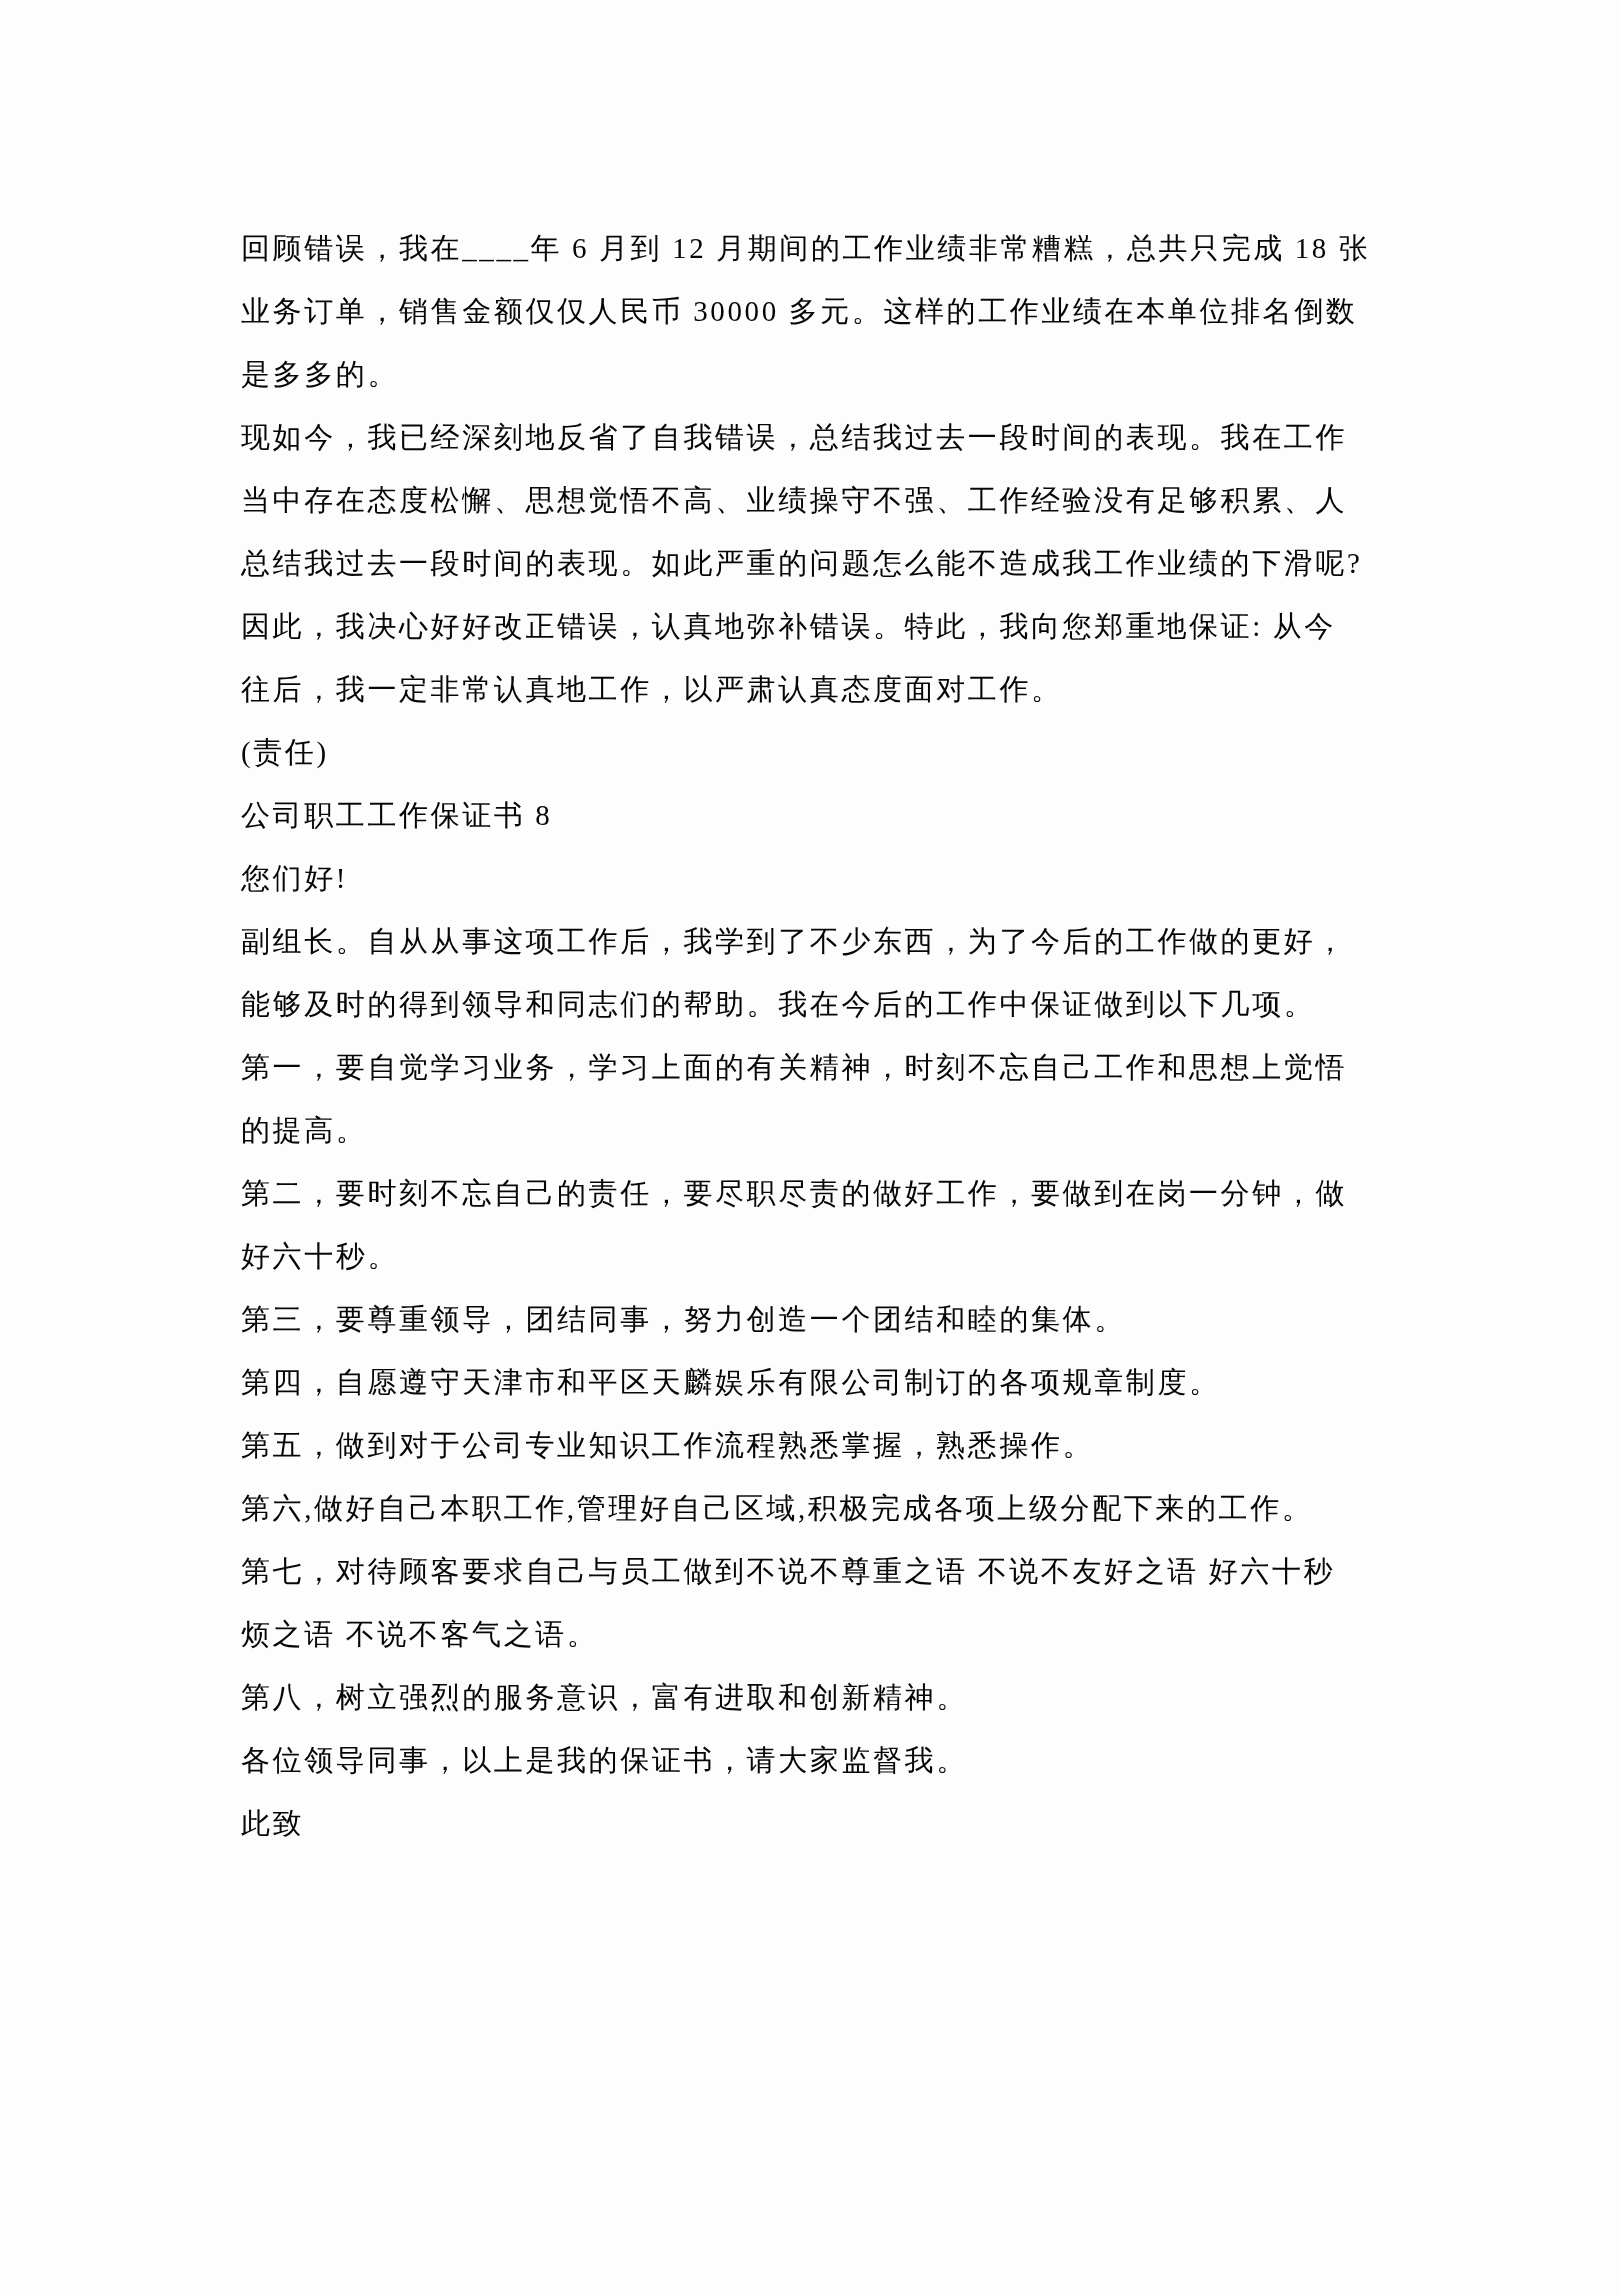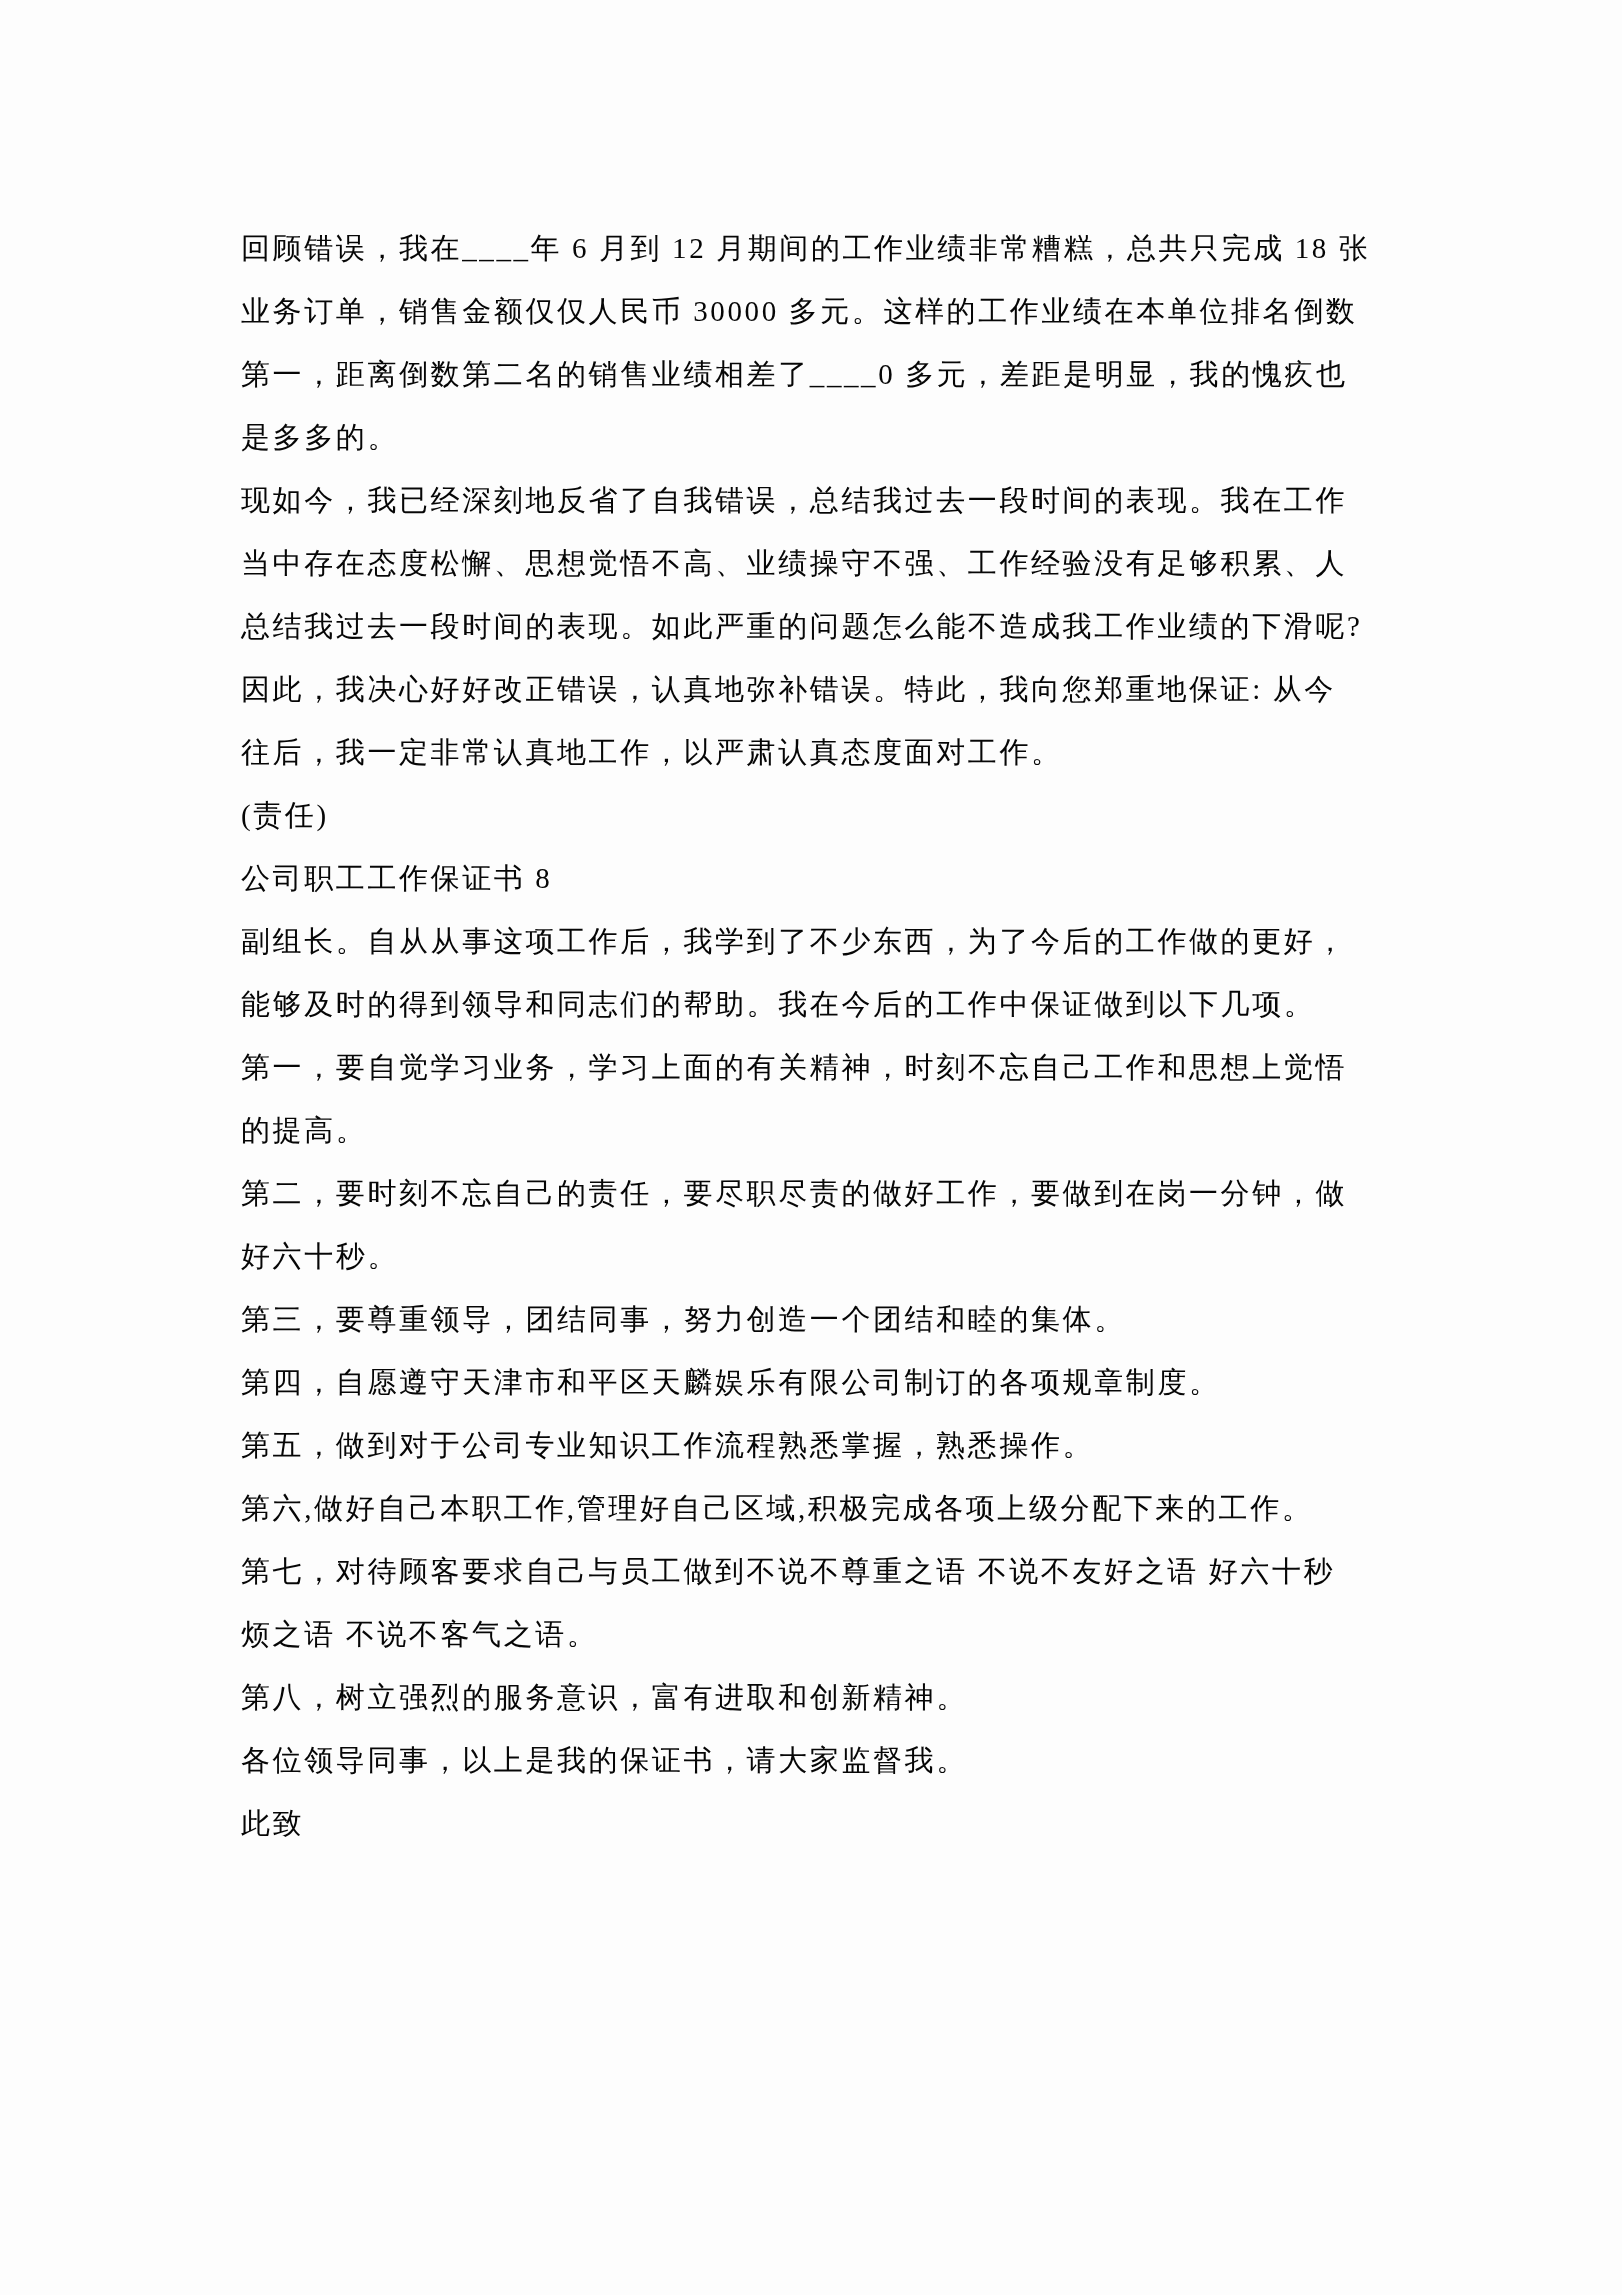--- a/index.html
+++ b/index.html
@@ -30,29 +30,29 @@
     text-align: left;
   }
 </style>
 </head>
 <body>
 
 <div class="page">
   <div class="doc-body">
     <div class="line">回顾错误，我在____年 6 月到 12 月期间的工作业绩非常糟糕，总共只完成 18 张</div>
     <div class="line">业务订单，销售金额仅仅人民币 30000 多元。这样的工作业绩在本单位排名倒数</div>
-    <div class="line">第一，距离倒数第二名的销售业绩相差了____0 多元，差距是明显，我的愧疚也</div>
     <div class="line">是多多的。</div>
     <div class="line">现如今，我已经深刻地反省了自我错误，总结我过去一段时间的表现。我在工作</div>
     <div class="line">当中存在态度松懈、思想觉悟不高、业绩操守不强、工作经验没有足够积累、人</div>
     <div class="line">总结我过去一段时间的表现。如此严重的问题怎么能不造成我工作业绩的下滑呢?</div>
     <div class="line">因此，我决心好好改正错误，认真地弥补错误。特此，我向您郑重地保证: 从今</div>
     <div class="line">往后，我一定非常认真地工作，以严肃认真态度面对工作。</div>
     <div class="line">(责任)</div>
     <div class="line">公司职工工作保证书 8</div>
+    <div class="line">您们好!</div>
     <div class="line">副组长。自从从事这项工作后，我学到了不少东西，为了今后的工作做的更好，</div>
     <div class="line">能够及时的得到领导和同志们的帮助。我在今后的工作中保证做到以下几项。</div>
     <div class="line">第一，要自觉学习业务，学习上面的有关精神，时刻不忘自己工作和思想上觉悟</div>
     <div class="line">的提高。</div>
     <div class="line">第二，要时刻不忘自己的责任，要尽职尽责的做好工作，要做到在岗一分钟，做</div>
     <div class="line">好六十秒。</div>
     <div class="line">第三，要尊重领导，团结同事，努力创造一个团结和睦的集体。</div>
     <div class="line">第四，自愿遵守天津市和平区天麟娱乐有限公司制订的各项规章制度。</div>
     <div class="line">第五，做到对于公司专业知识工作流程熟悉掌握，熟悉操作。</div>
     <div class="line">第六,做好自己本职工作,管理好自己区域,积极完成各项上级分配下来的工作。</div>

